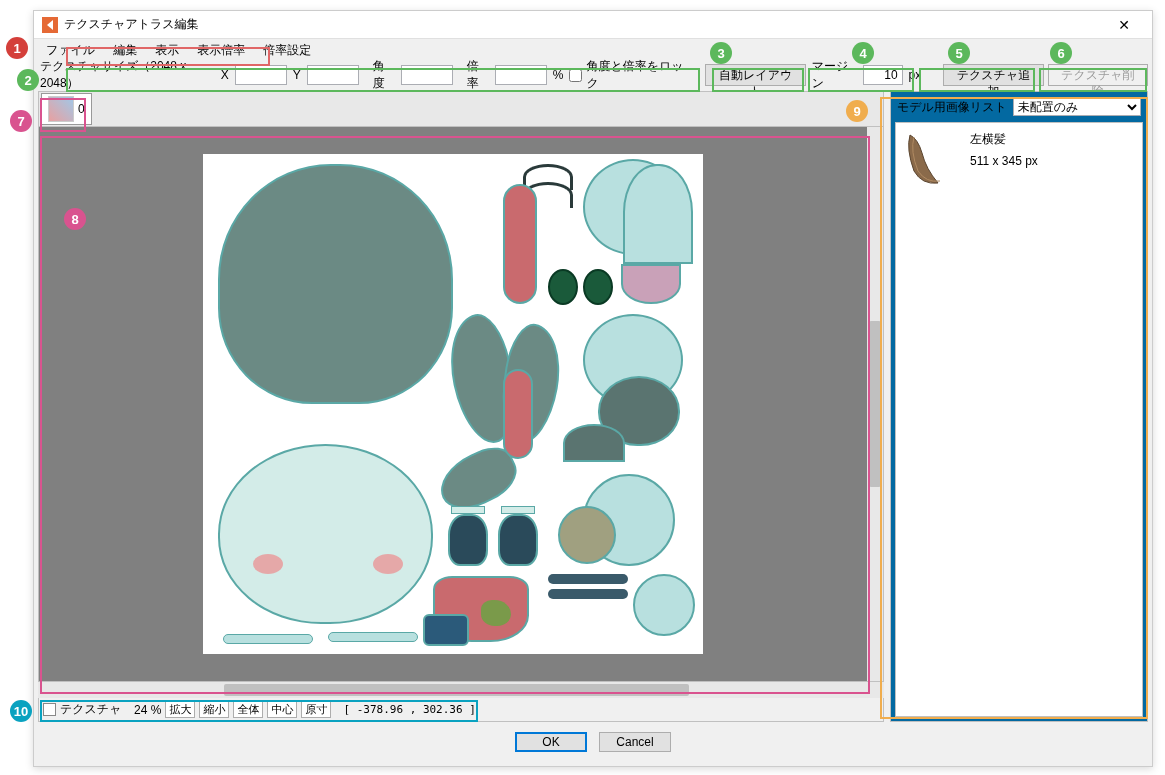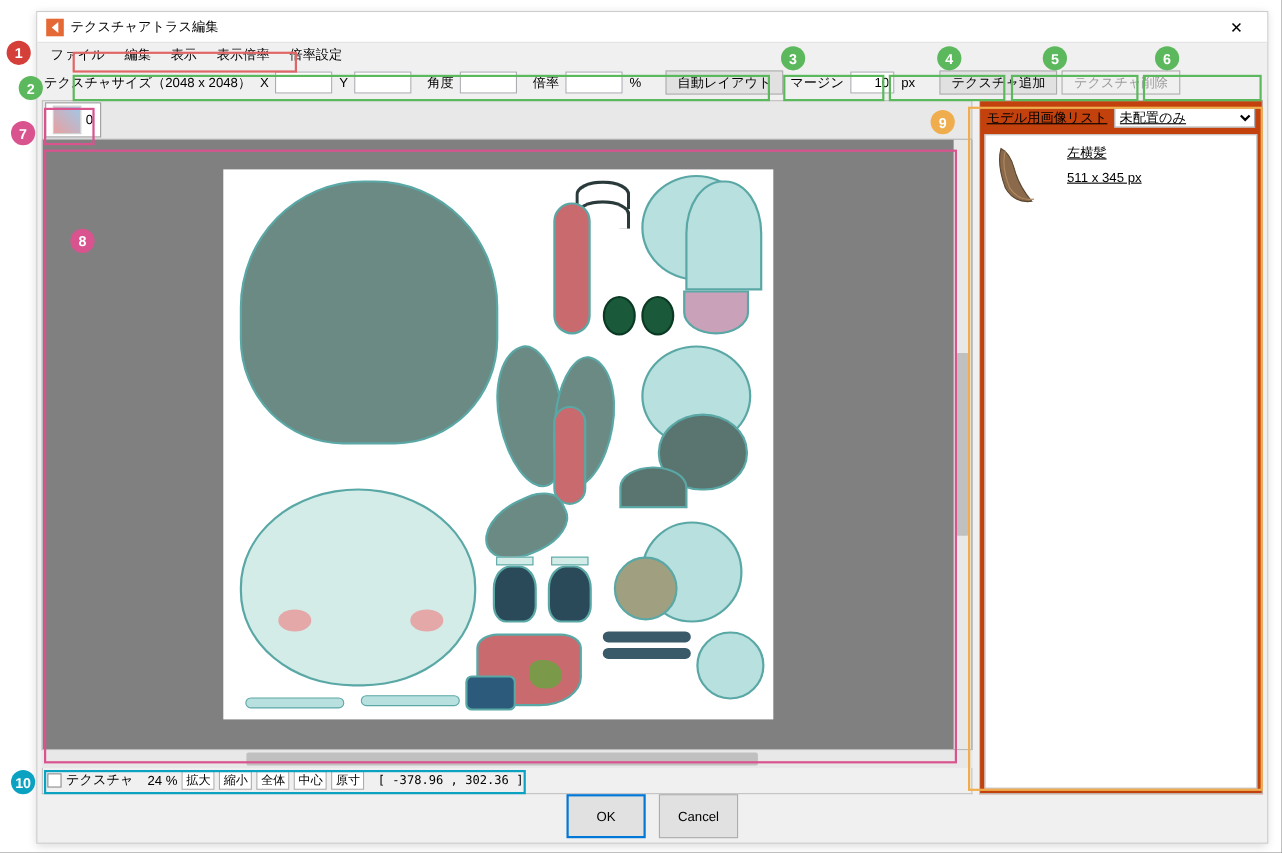--- a/index.html
+++ b/index.html
@@ -38,30 +38,30 @@
 .vscroll .thumb { position: absolute; left: 2px; right: 2px; top: 35%; height: 30%; background: #c0c0c0; border-radius: 2px; }
 .hscroll { height: 16px; background: #e8e8e8; display: flex; }
 .hscroll .track { flex: 1; background: #e8e8e8; position: relative; }
 .hscroll .thumb { position: absolute; top: 2px; bottom: 2px; left: 22%; width: 55%; background: #c0c0c0; border-radius: 2px; }
 
 .statusbar { height: 24px; display: flex; align-items: center; padding: 2px 4px; gap: 4px; background: #f0f0f0; border: 1px solid #c0c0c0; border-top: none; }
 .statusbar .sbtn { border: 1px solid #adadad; padding: 0 3px; font-size: 11px; cursor: pointer; background: #fff; }
 .statusbar .ck { width: 13px; height: 13px; border: 1px solid #888; background: #fff; }
 .coords { font-family: monospace; font-size: 11px; }
 
-.right-panel { width: 258px; display: flex; flex-direction: column; border: 1px solid #c0c0c0; background: #c2410c; text-decoration: underline; }
+.right-panel { width: 258px; display: flex; flex-direction: column; border: 1px solid #c0c0c0; background: #0369a1; }
 .right-head { display: flex; align-items: center; padding: 6px; gap: 6px; }
 .right-head select { flex: 1; height: 18px; border: 1px solid #abadb3; background: #fff; }
 .img-list { flex: 1; background: #fff; border: 1px solid #c0c0c0; margin: 0 4px 4px 4px; overflow: auto; }
 .img-item { display: flex; align-items: flex-start; padding: 8px; gap: 18px; }
 .img-item .thumb { width: 48px; height: 56px; position: relative; }
 .img-item .info { display: flex; flex-direction: column; gap: 6px; }
 
 .dlg-buttons { height: 40px; display: flex; align-items: center; justify-content: center; gap: 12px; }
-.dlg-buttons button { min-width: 72px; height: 40px; border: 1px solid #adadad; background: #e1e1e1; cursor: pointer; }
+.dlg-buttons button { min-width: 72px; height: 20px; border: 1px solid #adadad; background: #e1e1e1; cursor: pointer; }
 .dlg-buttons button.primary { border: 2px solid #0078d7; }
 
 
 .part { position: absolute; background: #b8e0df; border: 2px solid #5aa8a6; border-radius: 50%; }
 .part.dark { background: #5a7470; }
 .part.pink { background: #c96a6e; }
 .part.blue { background: #2b5a7a; }
 
 
 .hair-svg { width: 48px; height: 56px; }
@@ -105,20 +105,24 @@
     <span class="tb-label">テクスチャサイズ（2048 x 2048）</span>
     <span class="tb-label">X</span>
     <input class="tb-input" style="width: 52px;" value="">
     <span class="tb-label">Y</span>
     <input class="tb-input" style="width: 52px;" value="">
     <span class="tb-label" style="margin-left:8px">角度</span>
     <input class="tb-input" style="width: 52px;" value="">
     <span class="tb-label" style="margin-left:8px">倍率</span>
     <input class="tb-input" style="width: 52px;" value="">
     <span class="tb-label">%</span>
+    <label class="tb-check">
+      <input type="checkbox" style="">
+      <span>角度と倍率をロック</span>
+    </label>
     <span style="flex:0 0 12px"></span>
     <button class="tb-btn">自動レイアウト</button>
     <span class="tb-label">マージン</span>
     <input class="tb-input" style="width: 40px;" value="10">
     <span class="tb-label">px</span>
     <span style="flex:0 0 12px"></span>
     <button class="tb-btn">テクスチャ追加</button>
     <button class="tb-btn disabled">テクスチャ削除</button>
   </div>
 

